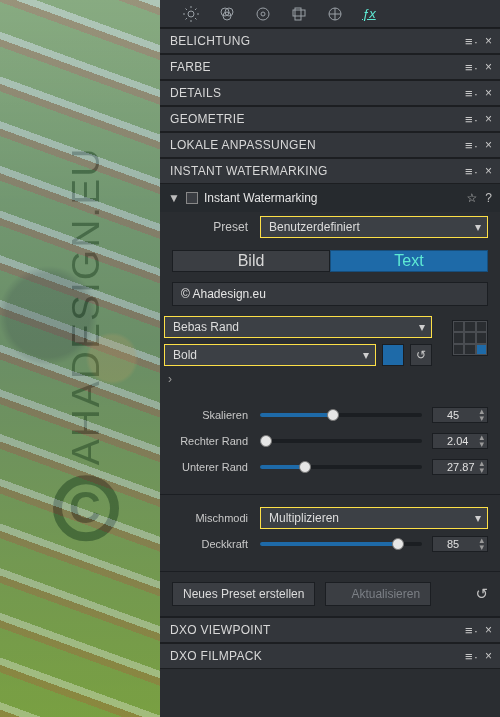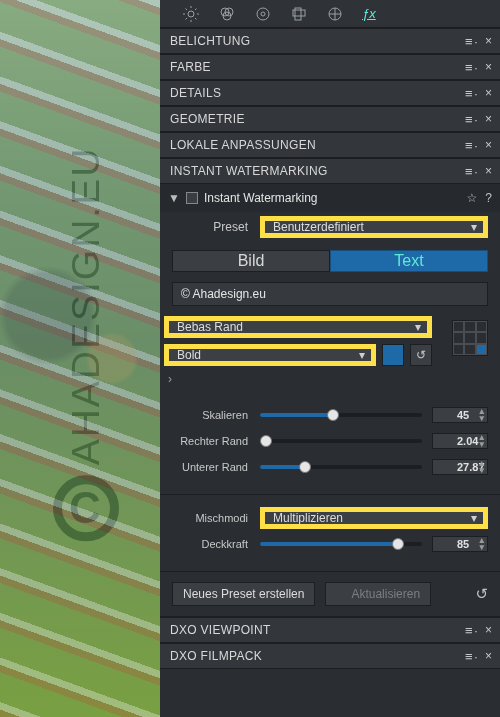--- a/index.html
+++ b/index.html
@@ -118,21 +118,21 @@
   }
   .wm-head .title { color: #e4e4e4; }
   .wm-head .rhs { position:absolute; right:8px; display:flex; gap:8px; color:#c0c0c0; }
 
   .preset-row {
     display:flex; align-items:center; height:30px; padding:0 12px 0 0;
     background:#2a2d31;
   }
   .preset-row .lbl { width:100px; text-align:right; padding-right:12px; color:#c8c8c8;}
   .select {
-    flex:1; height:22px; background:#3c4045; border:5px solid #fde047;
+    flex:1; height:22px; background:#3c4045; border:1px solid #fde047;
     padding:0 8px; display:flex; align-items:center; position:relative; color:#ddd;
   }
   .select .caret { position:absolute; right:6px; color:#cfcfcf; }
 
   .bt-row { display:flex; padding:8px 12px; gap:0; background:#2a2d31; }
   .seg-btn {
     flex:1; height:22px; display:flex; align-items:center; justify-content:center;
     border:1px solid #1b1e22; background:#3b3e43; color:#d8d8d8; font-size:16px;
   }
   .seg-btn.active { background:#1e6aa8; color:#5eead4; border-color:#174e7c;}
@@ -168,21 +168,21 @@
     flex:1; height:4px; background:#1b1e22; position:relative; border-radius:2px;
   }
   .track .fill { height:100%; background:#1e6aa8; border-radius:2px; }
   .track .thumb {
     width:12px; height:12px; border-radius:50%; background:#e6e6e6;
     border:1px solid #777; position:absolute; top:-4px; transform:translateX(-50%);
   }
   .numbox {
     width:56px; height:16px; margin-left:10px; background:#3b3e43;
     border:1px solid #1b1e22; display:flex; align-items:center;
-    padding:0 24px; color:#e0e0e0; font-size:11px; position:relative;font-weight:bold;
+    padding:0 14px; color:#e0e0e0; font-size:11px; position:relative;
   }
   .numbox .spin { position:absolute; right:3px; color:#9a9a9a; font-size:9px; line-height:7px; }
 
   .action-row { display:flex; gap:10px; padding:10px 12px; background:#2a2d31; border-bottom:1px solid #1b1e22; align-items:center;}
   .btn {
     height:24px; padding:0 10px; background:#3b3e43; border:1px solid #1b1e22;
     color:#dcdcdc; display:inline-flex; align-items:center; font-size:12px;
   }
   .btn.dis { color:#7b7f85;padding-left:25px; }
   .reset-ic { margin-left:auto; color:#bfbfbf; font-size:15px; }

